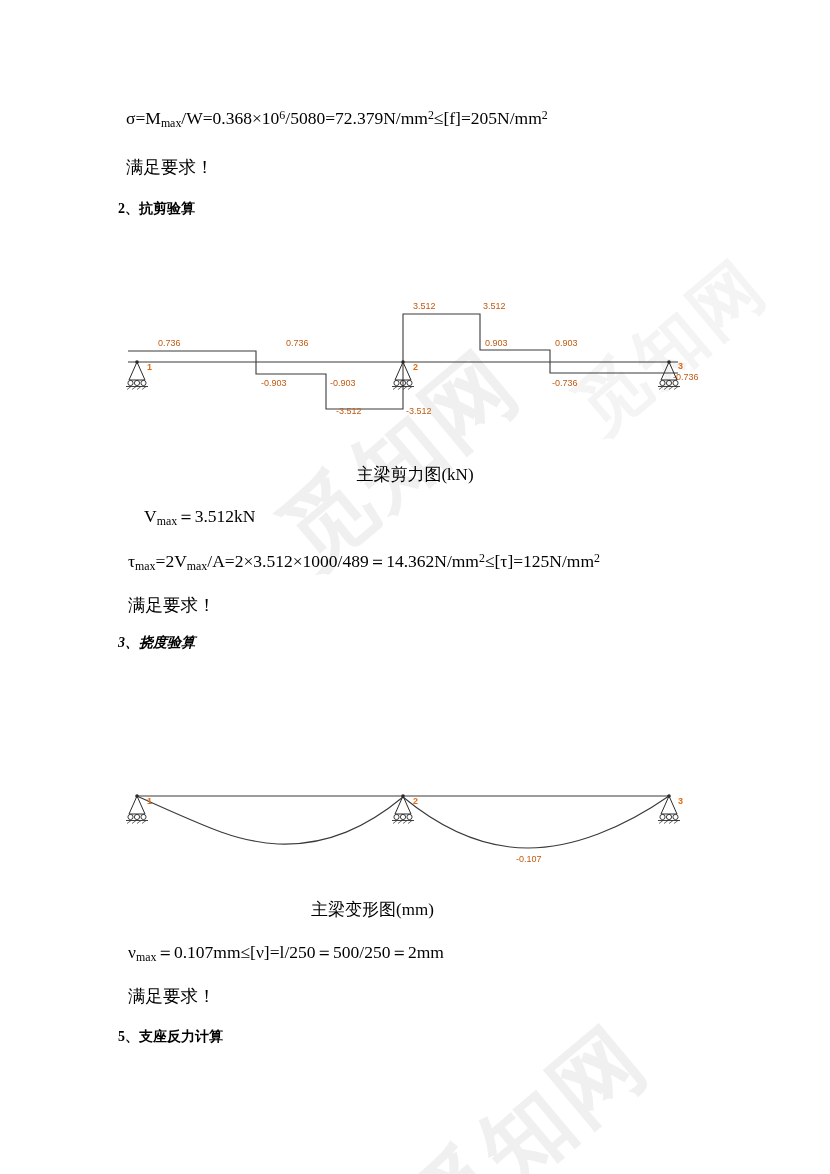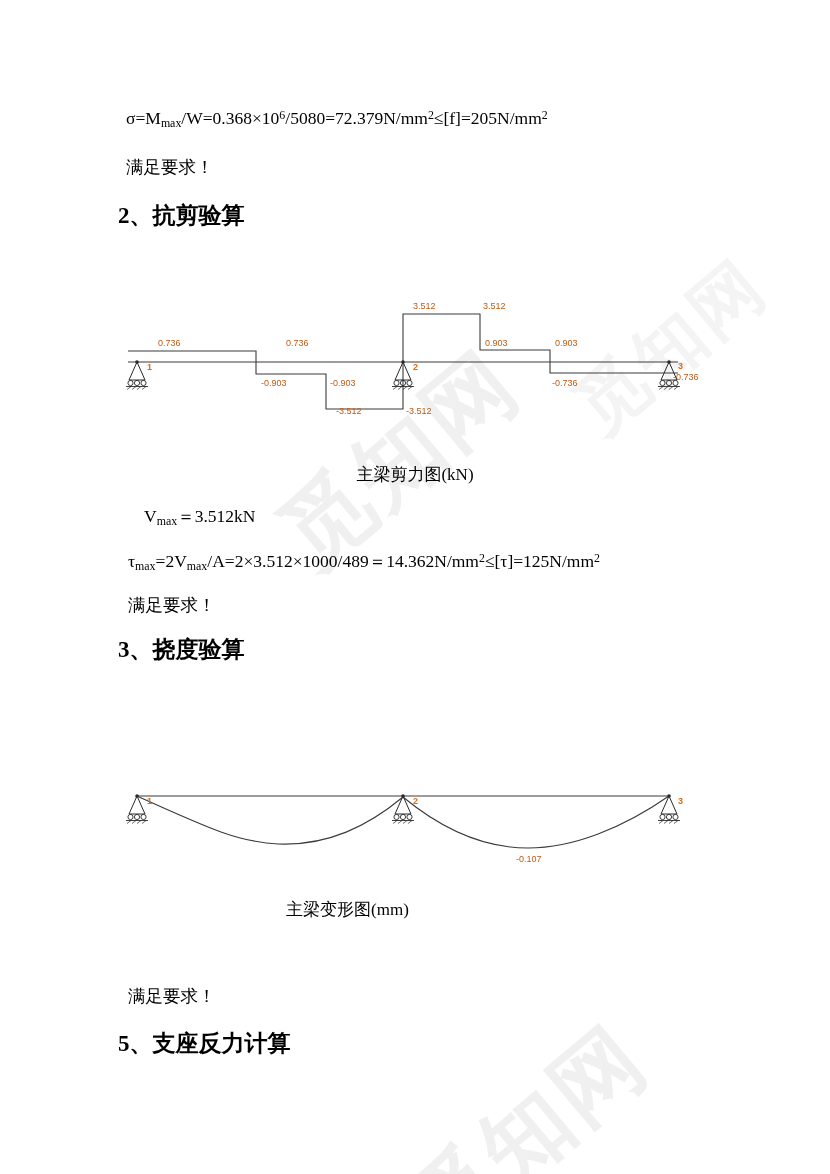--- a/index.html
+++ b/index.html
@@ -36,21 +36,21 @@
   
   .txt {
     position: absolute;
     font-size: 17.5px;
     line-height: 1.2;
     white-space: nowrap;
   }
   .txt.cn { font-family: Liberation Serif, serif; }
   .heading {
     position: absolute;
-    font-size: 23px;
+    font-size: 14px;
     font-weight: bold;
     white-space: nowrap;
     font-family: "Liberation Serif", "DejaVu Serif", serif;
     text-align: center;
   }
   .caption {
     position: absolute;
     font-size: 17px;
     white-space: nowrap;
     text-align: center;
@@ -144,21 +144,21 @@
   </div>
 
   <div class="caption" style="left:0; top:463px; width:830px;">主梁剪力图(kN)</div>
 
   <div class="txt" style="left:128px; top:506px;margin-left:16px;"><span>V</span><sub>max</sub><span>＝3.512kN</span></div>
 
   <div class="txt" style="left:128px; top:551px;"><span>τ</span><sub>max</sub><span>=2V</span><sub>max</sub><span>/A=2×3.512×1000/489＝14.362N/mm</span><sup>2</sup><span>≤[τ]=125N/mm</span><sup>2</sup></div>
 
   <div class="txt cn" style="left:128px; top:595px;">满足要求！</div>
 
-  <div class="heading" style="left:118px; top:634px;">3、挠度验算</div>
+  <div class="heading" style="left:118px; top:634px;font-style:italic;">3、挠度验算</div>
 
   <div class="diagram" style="left:128px; top:786px;">
     <svg width="560" height="90" viewBox="0 0 560 90">
 
       <line x1="8" y1="10" x2="542" y2="10" stroke="#3a3a3a" stroke-width="1.1"></line>
 
       <path d="M 9,10 C 80,42 110,56 150,58 C 200,60 240,40 275,11
                C 310,40 352,62 400,62 C 445,62 495,42 541,10" fill="none" stroke="#3a3a3a" stroke-width="1.1"></path>
 
       <text class="val" x="388" y="76">-0.107</text>
@@ -200,20 +200,21 @@
         <line x1="530" y1="34.5" x2="552" y2="34.5" stroke="#2a2a2a" stroke-width="0.9"></line>
         <line x1="531" y1="37.5" x2="535" y2="34.5" stroke="#2a2a2a" stroke-width="0.7"></line>
         <line x1="536" y1="37.5" x2="540" y2="34.5" stroke="#2a2a2a" stroke-width="0.7"></line>
         <line x1="541" y1="37.5" x2="545" y2="34.5" stroke="#2a2a2a" stroke-width="0.7"></line>
         <line x1="546" y1="37.5" x2="550" y2="34.5" stroke="#2a2a2a" stroke-width="0.7"></line>
       </g>
       <text class="node-lbl" x="550" y="18">3</text>
     </svg>
   </div>
 
-  <div class="caption" style="left:0; top:898px; width:695px;">主梁变形图(mm)</div>
-
+  <div class="caption" style="left:0; top:898px; width:695px;padding-left:25px;">主梁变形图(mm)</div>
+
+  <div class="txt" style="left:128px; top:942px;"><span>ν</span><sub>max</sub><span>＝0.107mm≤[ν]=l/250＝500/250＝2mm</span></div>
 
   <div class="txt cn" style="left:128px; top:986px;">满足要求！</div>
 
   <div class="heading" style="left:118px; top:1028px;">5、支座反力计算</div>
 
 </div>
 
 </body></html>

